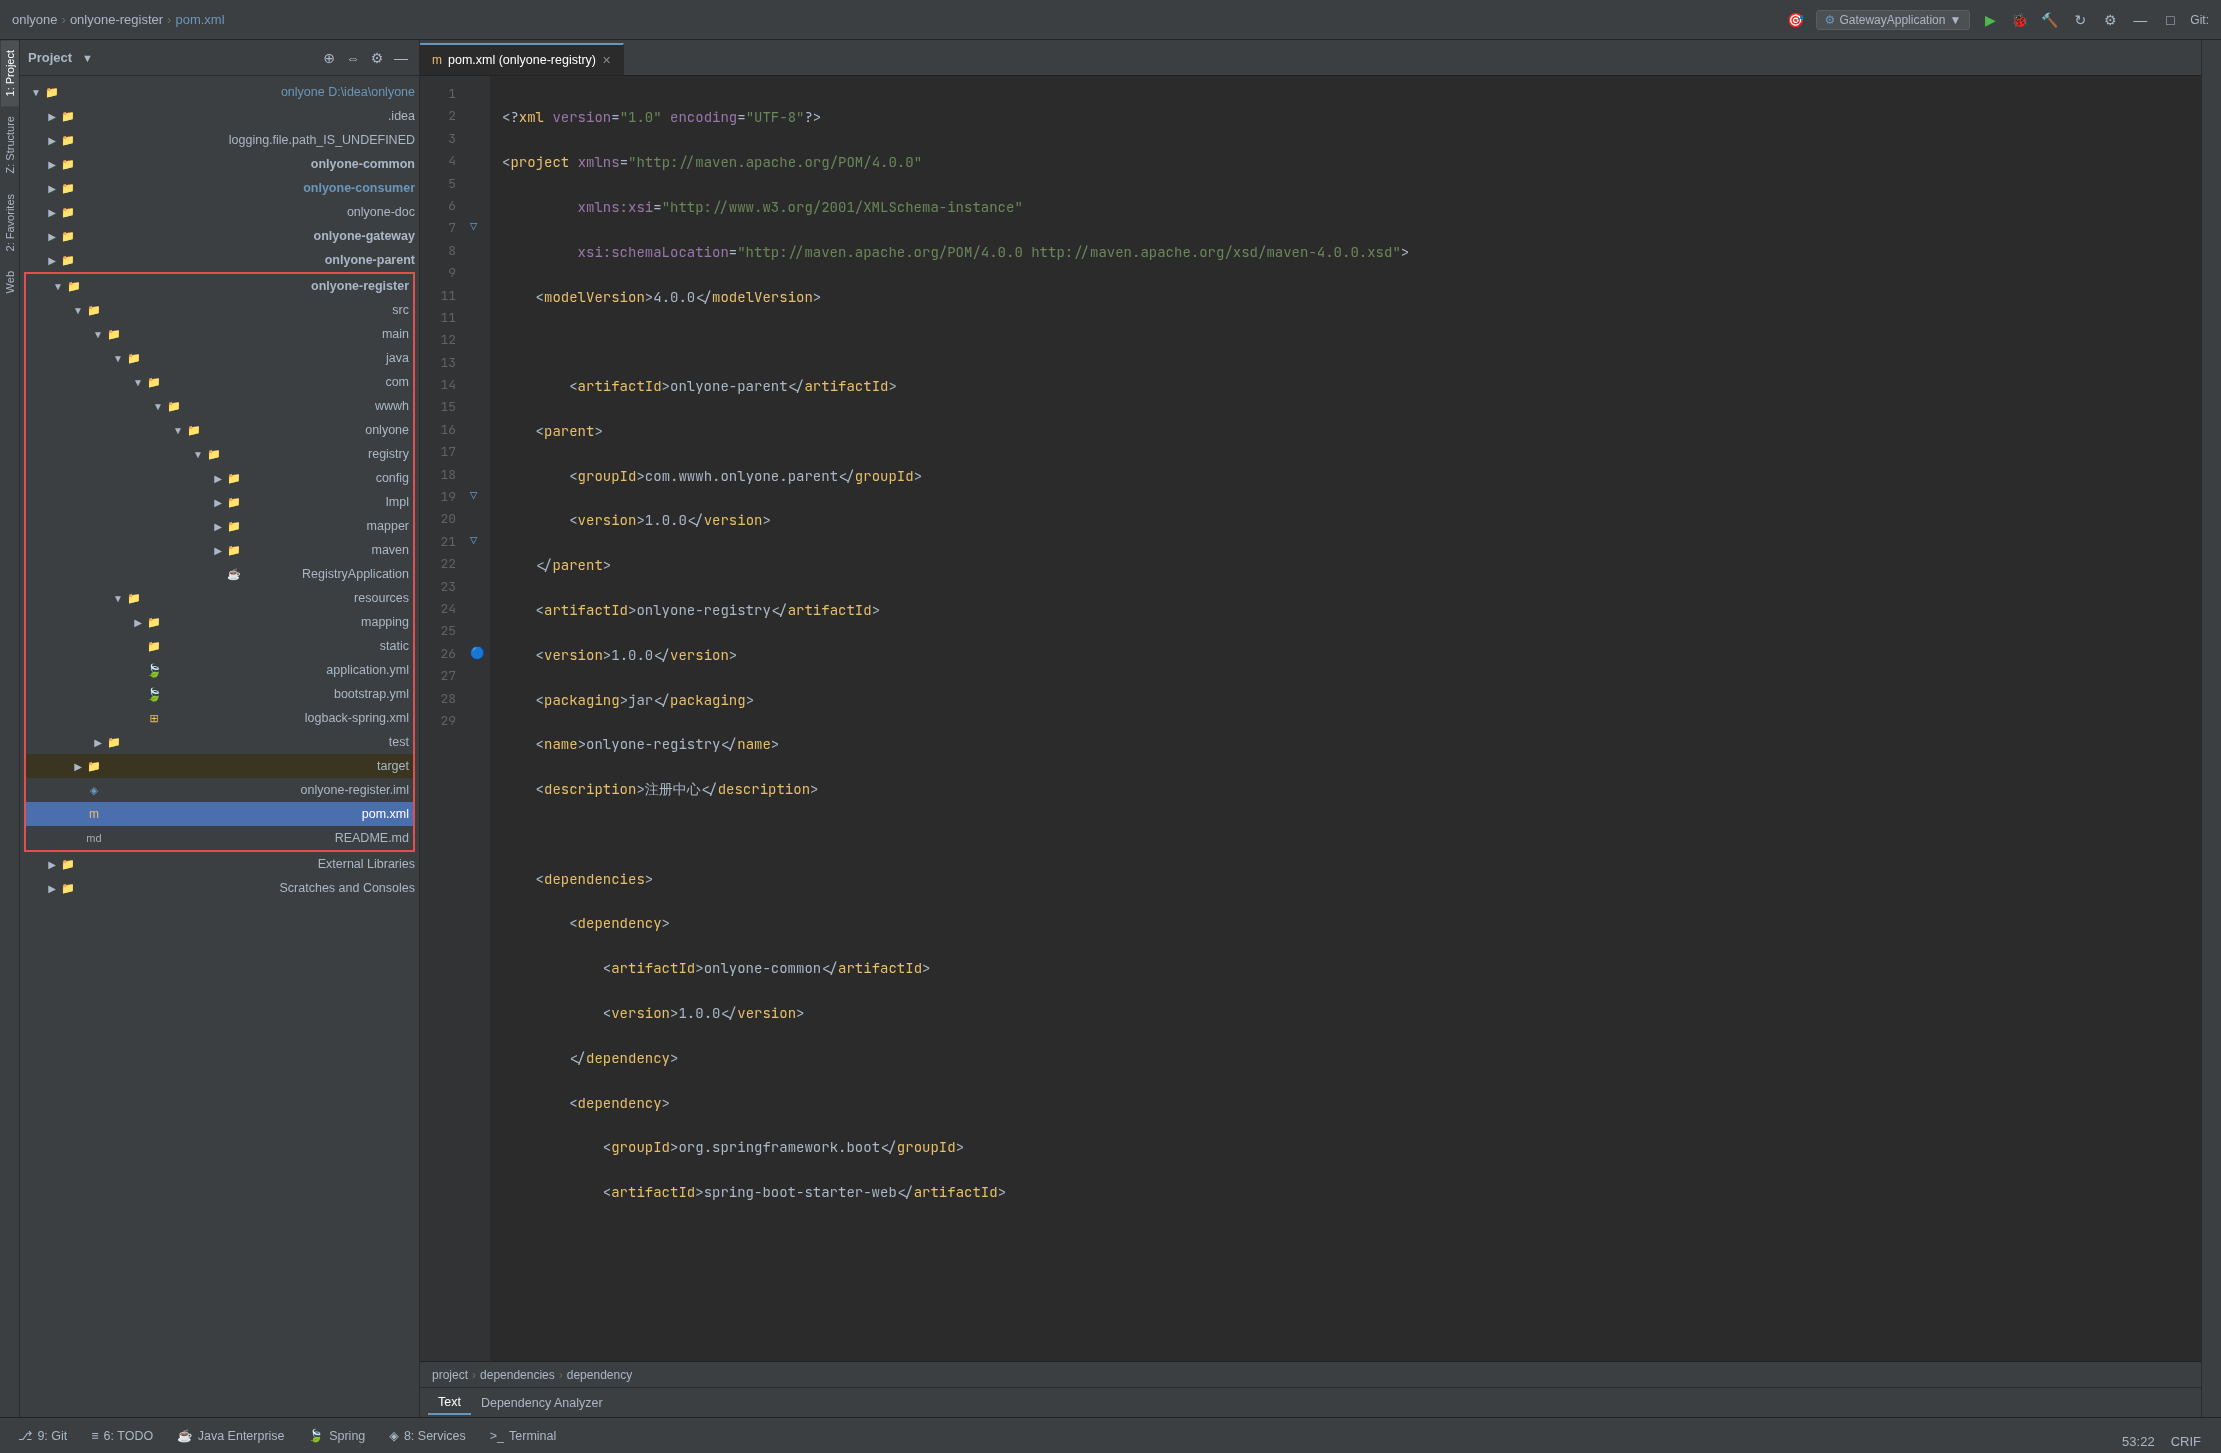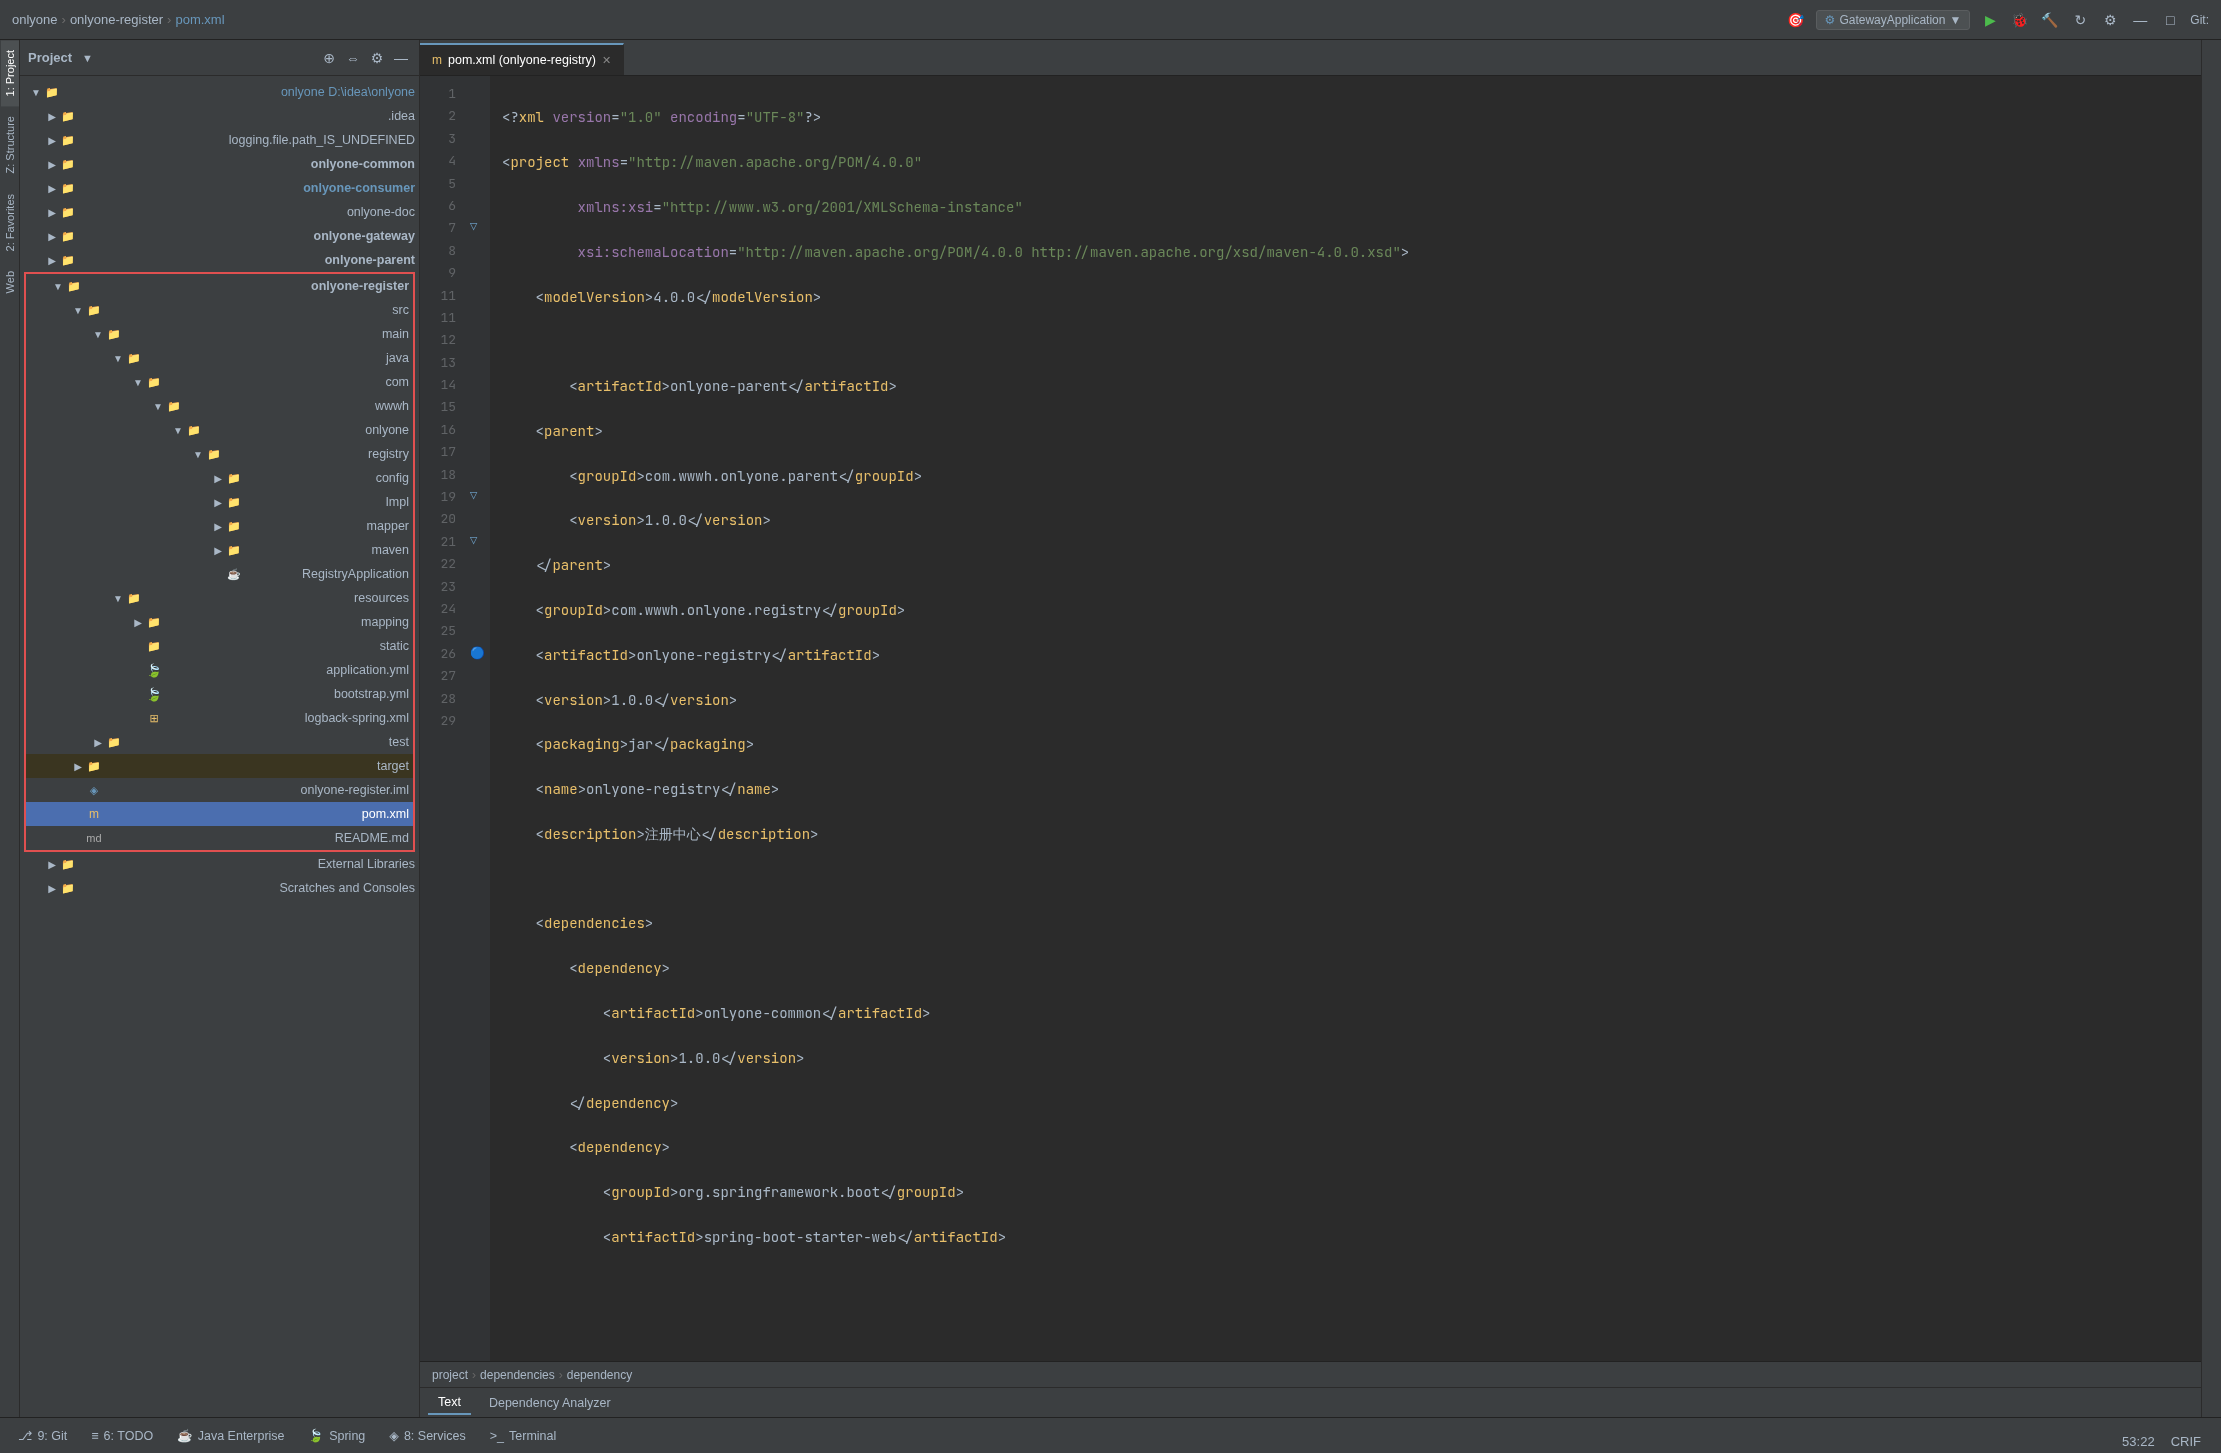--- a/index.html
+++ b/index.html
@@ -300,21 +300,20 @@
 
     
     .bottom-panel-tabs {
       height: 30px;
       background: #3c3f41;
       display: flex;
       align-items: center;
       padding: 0 8px;
       border-top: 1px solid #2b2b2b;
       flex-shrink: 0;
-      gap: 8px;
     }
     .bp-tab {
       padding: 4px 10px;
       font-size: 12.5px;
       color: #a9b7c6;
       cursor: pointer;
     }
     .bp-tab.active {
       color: #fff;
       border-bottom: 2px solid #6897bb;
@@ -704,21 +703,20 @@
 <span class="code-line"><span class="xml-bracket">&lt;</span><span class="xml-tag">project</span> <span class="xml-attr">xmlns</span>=<span class="xml-value">"http://maven.apache.org/POM/4.0.0"</span></span>
 <span class="code-line">         <span class="xml-attr">xmlns:xsi</span>=<span class="xml-value">"http://www.w3.org/2001/XMLSchema-instance"</span></span>
 <span class="code-line">         <span class="xml-attr">xsi:schemaLocation</span>=<span class="xml-value">"http://maven.apache.org/POM/4.0.0 http://maven.apache.org/xsd/maven-4.0.0.xsd"</span><span class="xml-bracket">&gt;</span></span>
 <span class="code-line">    <span class="xml-bracket">&lt;</span><span class="xml-tag">modelVersion</span><span class="xml-bracket">&gt;</span><span class="xml-text">4.0.0</span><span class="xml-bracket">&lt;/</span><span class="xml-tag">modelVersion</span><span class="xml-bracket">&gt;</span></span>
 <span class="code-line"></span>
 <span class="code-line">        <span class="xml-bracket">&lt;</span><span class="xml-tag">artifactId</span><span class="xml-bracket">&gt;</span><span class="xml-text">onlyone-parent</span><span class="xml-bracket">&lt;/</span><span class="xml-tag">artifactId</span><span class="xml-bracket">&gt;</span></span>
 <span class="code-line">    <span class="xml-bracket">&lt;</span><span class="xml-tag">parent</span><span class="xml-bracket">&gt;</span></span>
 <span class="code-line">        <span class="xml-bracket">&lt;</span><span class="xml-tag">groupId</span><span class="xml-bracket">&gt;</span><span class="xml-text">com.wwwh.onlyone.parent</span><span class="xml-bracket">&lt;/</span><span class="xml-tag">groupId</span><span class="xml-bracket">&gt;</span></span>
 <span class="code-line">        <span class="xml-bracket">&lt;</span><span class="xml-tag">version</span><span class="xml-bracket">&gt;</span><span class="xml-text">1.0.0</span><span class="xml-bracket">&lt;/</span><span class="xml-tag">version</span><span class="xml-bracket">&gt;</span></span>
 <span class="code-line">    <span class="xml-bracket">&lt;/</span><span class="xml-tag">parent</span><span class="xml-bracket">&gt;</span></span>
-<span class="code-line">    <span class="xml-bracket">&lt;</span><span class="xml-tag">groupId</span><span class="xml-bracket">&gt;</span><span class="xml-text">com.wwwh.onlyone.registry</span><span class="xml-bracket">&lt;/</span><span class="xml-tag">groupId</span><span class="xml-bracket">&gt;</span></span>
 <span class="code-line">    <span class="xml-bracket">&lt;</span><span class="xml-tag">artifactId</span><span class="xml-bracket">&gt;</span><span class="xml-text">onlyone-registry</span><span class="xml-bracket">&lt;/</span><span class="xml-tag">artifactId</span><span class="xml-bracket">&gt;</span></span>
 <span class="code-line">    <span class="xml-bracket">&lt;</span><span class="xml-tag">version</span><span class="xml-bracket">&gt;</span><span class="xml-text">1.0.0</span><span class="xml-bracket">&lt;/</span><span class="xml-tag">version</span><span class="xml-bracket">&gt;</span></span>
 <span class="code-line">    <span class="xml-bracket">&lt;</span><span class="xml-tag">packaging</span><span class="xml-bracket">&gt;</span><span class="xml-text">jar</span><span class="xml-bracket">&lt;/</span><span class="xml-tag">packaging</span><span class="xml-bracket">&gt;</span></span>
 <span class="code-line">    <span class="xml-bracket">&lt;</span><span class="xml-tag">name</span><span class="xml-bracket">&gt;</span><span class="xml-text">onlyone-registry</span><span class="xml-bracket">&lt;/</span><span class="xml-tag">name</span><span class="xml-bracket">&gt;</span></span>
 <span class="code-line">    <span class="xml-bracket">&lt;</span><span class="xml-tag">description</span><span class="xml-bracket">&gt;</span><span class="xml-text">注册中心</span><span class="xml-bracket">&lt;/</span><span class="xml-tag">description</span><span class="xml-bracket">&gt;</span></span>
 <span class="code-line"></span>
 <span class="code-line">    <span class="xml-bracket">&lt;</span><span class="xml-tag">dependencies</span><span class="xml-bracket">&gt;</span></span>
 <span class="code-line">        <span class="xml-bracket">&lt;</span><span class="xml-tag">dependency</span><span class="xml-bracket">&gt;</span></span>
 <span class="code-line">            <span class="xml-bracket">&lt;</span><span class="xml-tag">artifactId</span><span class="xml-bracket">&gt;</span><span class="xml-text">onlyone-common</span><span class="xml-bracket">&lt;/</span><span class="xml-tag">artifactId</span><span class="xml-bracket">&gt;</span></span>
 <span class="code-line">            <span class="xml-bracket">&lt;</span><span class="xml-tag">version</span><span class="xml-bracket">&gt;</span><span class="xml-text">1.0.0</span><span class="xml-bracket">&lt;/</span><span class="xml-tag">version</span><span class="xml-bracket">&gt;</span></span>

